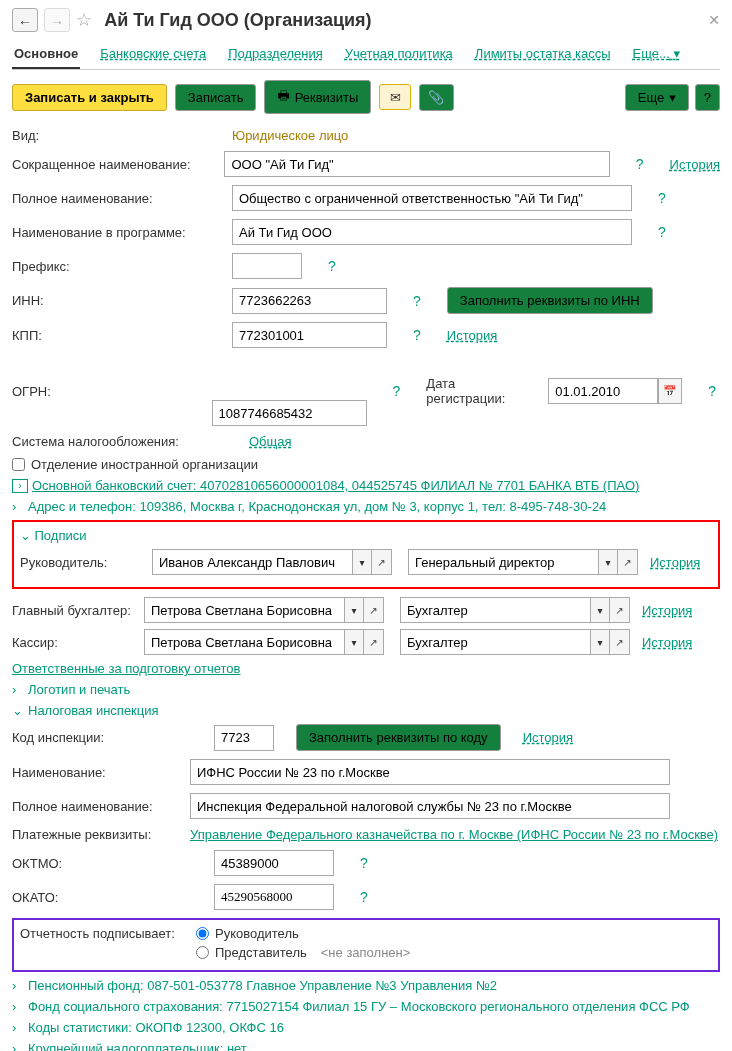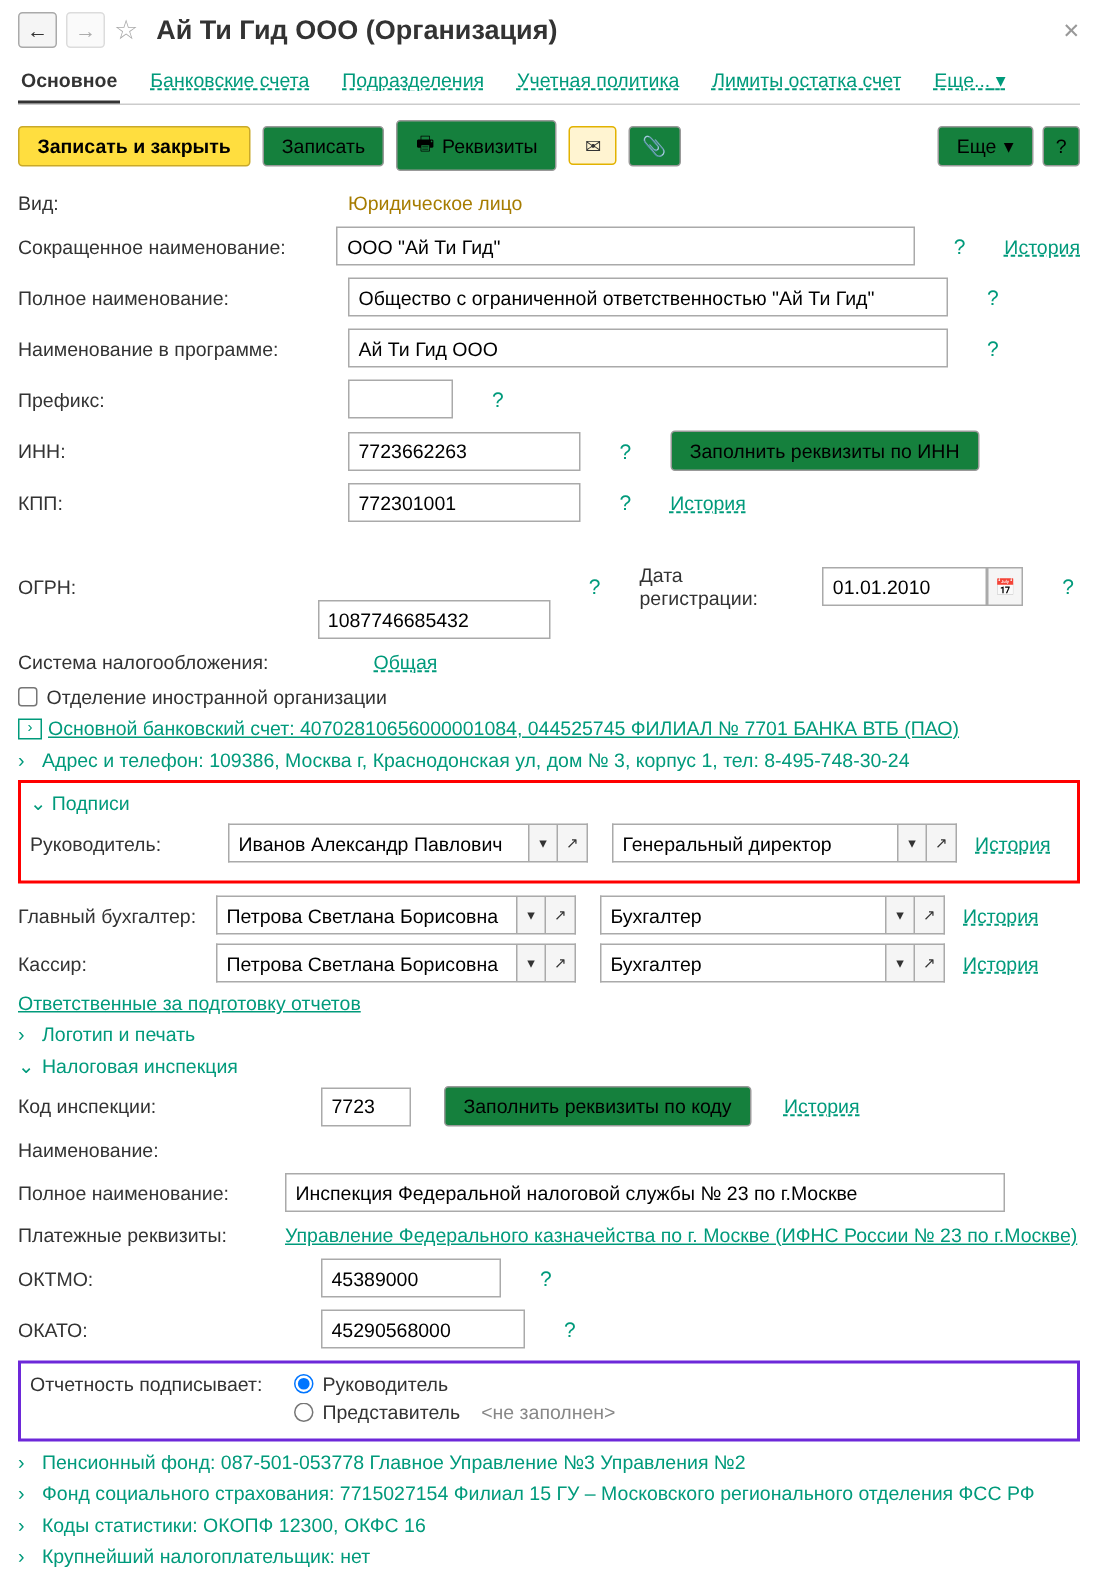--- a/index.html
+++ b/index.html
@@ -55,21 +55,21 @@
   <span class="star">☆</span>
   <span class="title">Ай Ти Гид ООО (Организация)</span>
   <span class="close-x">✕</span>
 </div>
 
 <div class="tabs">
   <span class="tab active">Основное</span>
   <span class="tab">Банковские счета</span>
   <span class="tab">Подразделения</span>
   <span class="tab">Учетная политика</span>
-  <span class="tab">Лимиты остатка счет</span>
+  <span class="tab">Лимиты остатка кассы</span>
   <span class="tab more">Еще...</span>
 </div>
 
 <div class="toolbar">
   <button class="btn yellow">Записать и закрыть</button>
   <button class="btn">Записать</button>
   <button class="btn">
       <span>🖶</span>
       <span>Реквизиты</span>
     </button>
@@ -219,41 +219,42 @@
 
 <div class="row">
   <span style="width:180px">Код инспекции:</span>
   <input type="text" class="fld" style="width: 60px;" value="7723">
   <button class="btn">Заполнить реквизиты по коду</button>
   <span class="lnk">История</span>
 </div>
 
 <div class="row">
   <span style="width:156px">Наименование:</span>
+  <input type="text" class="fld" style="width: 480px;" value="ИФНС России № 23 по г.Москве">
 </div>
 
 <div class="row">
   <span style="width:156px">Полное наименование:</span>
   <input type="text" class="fld" style="width: 480px;" value="Инспекция Федеральной налоговой службы № 23 по г.Москве">
 </div>
 
 <div class="row">
   <span style="width:156px">Платежные реквизиты:</span>
   <span class="lnk-plain">Управление Федерального казначейства по г. Москве (ИФНС России № 23 по г.Москве)</span>
 </div>
 
 <div class="row">
   <span style="width:180px">ОКТМО:</span>
   <input type="text" class="fld" style="width: 120px;" value="45389000">
   <span class="q">?</span>
 </div>
 
 <div class="row">
   <span style="width:180px">ОКАТО:</span>
-  <input type="text" class="fld" style="width: 136px;" value="45290568000">
+  <input type="text" class="fld" style="width: 120px; font-family: Liberation Serif, serif;" value="45290568000">
   <span class="q">?</span>
 </div>
 
 <div class="red-box2">
   <div class="radio-row">
     <span style="width:170px">Отчетность подписывает:</span>
     <input type="radio" name="sig" checked="" style="">
     <span>Руководитель</span>
   </div>
   <div class="radio-row">

